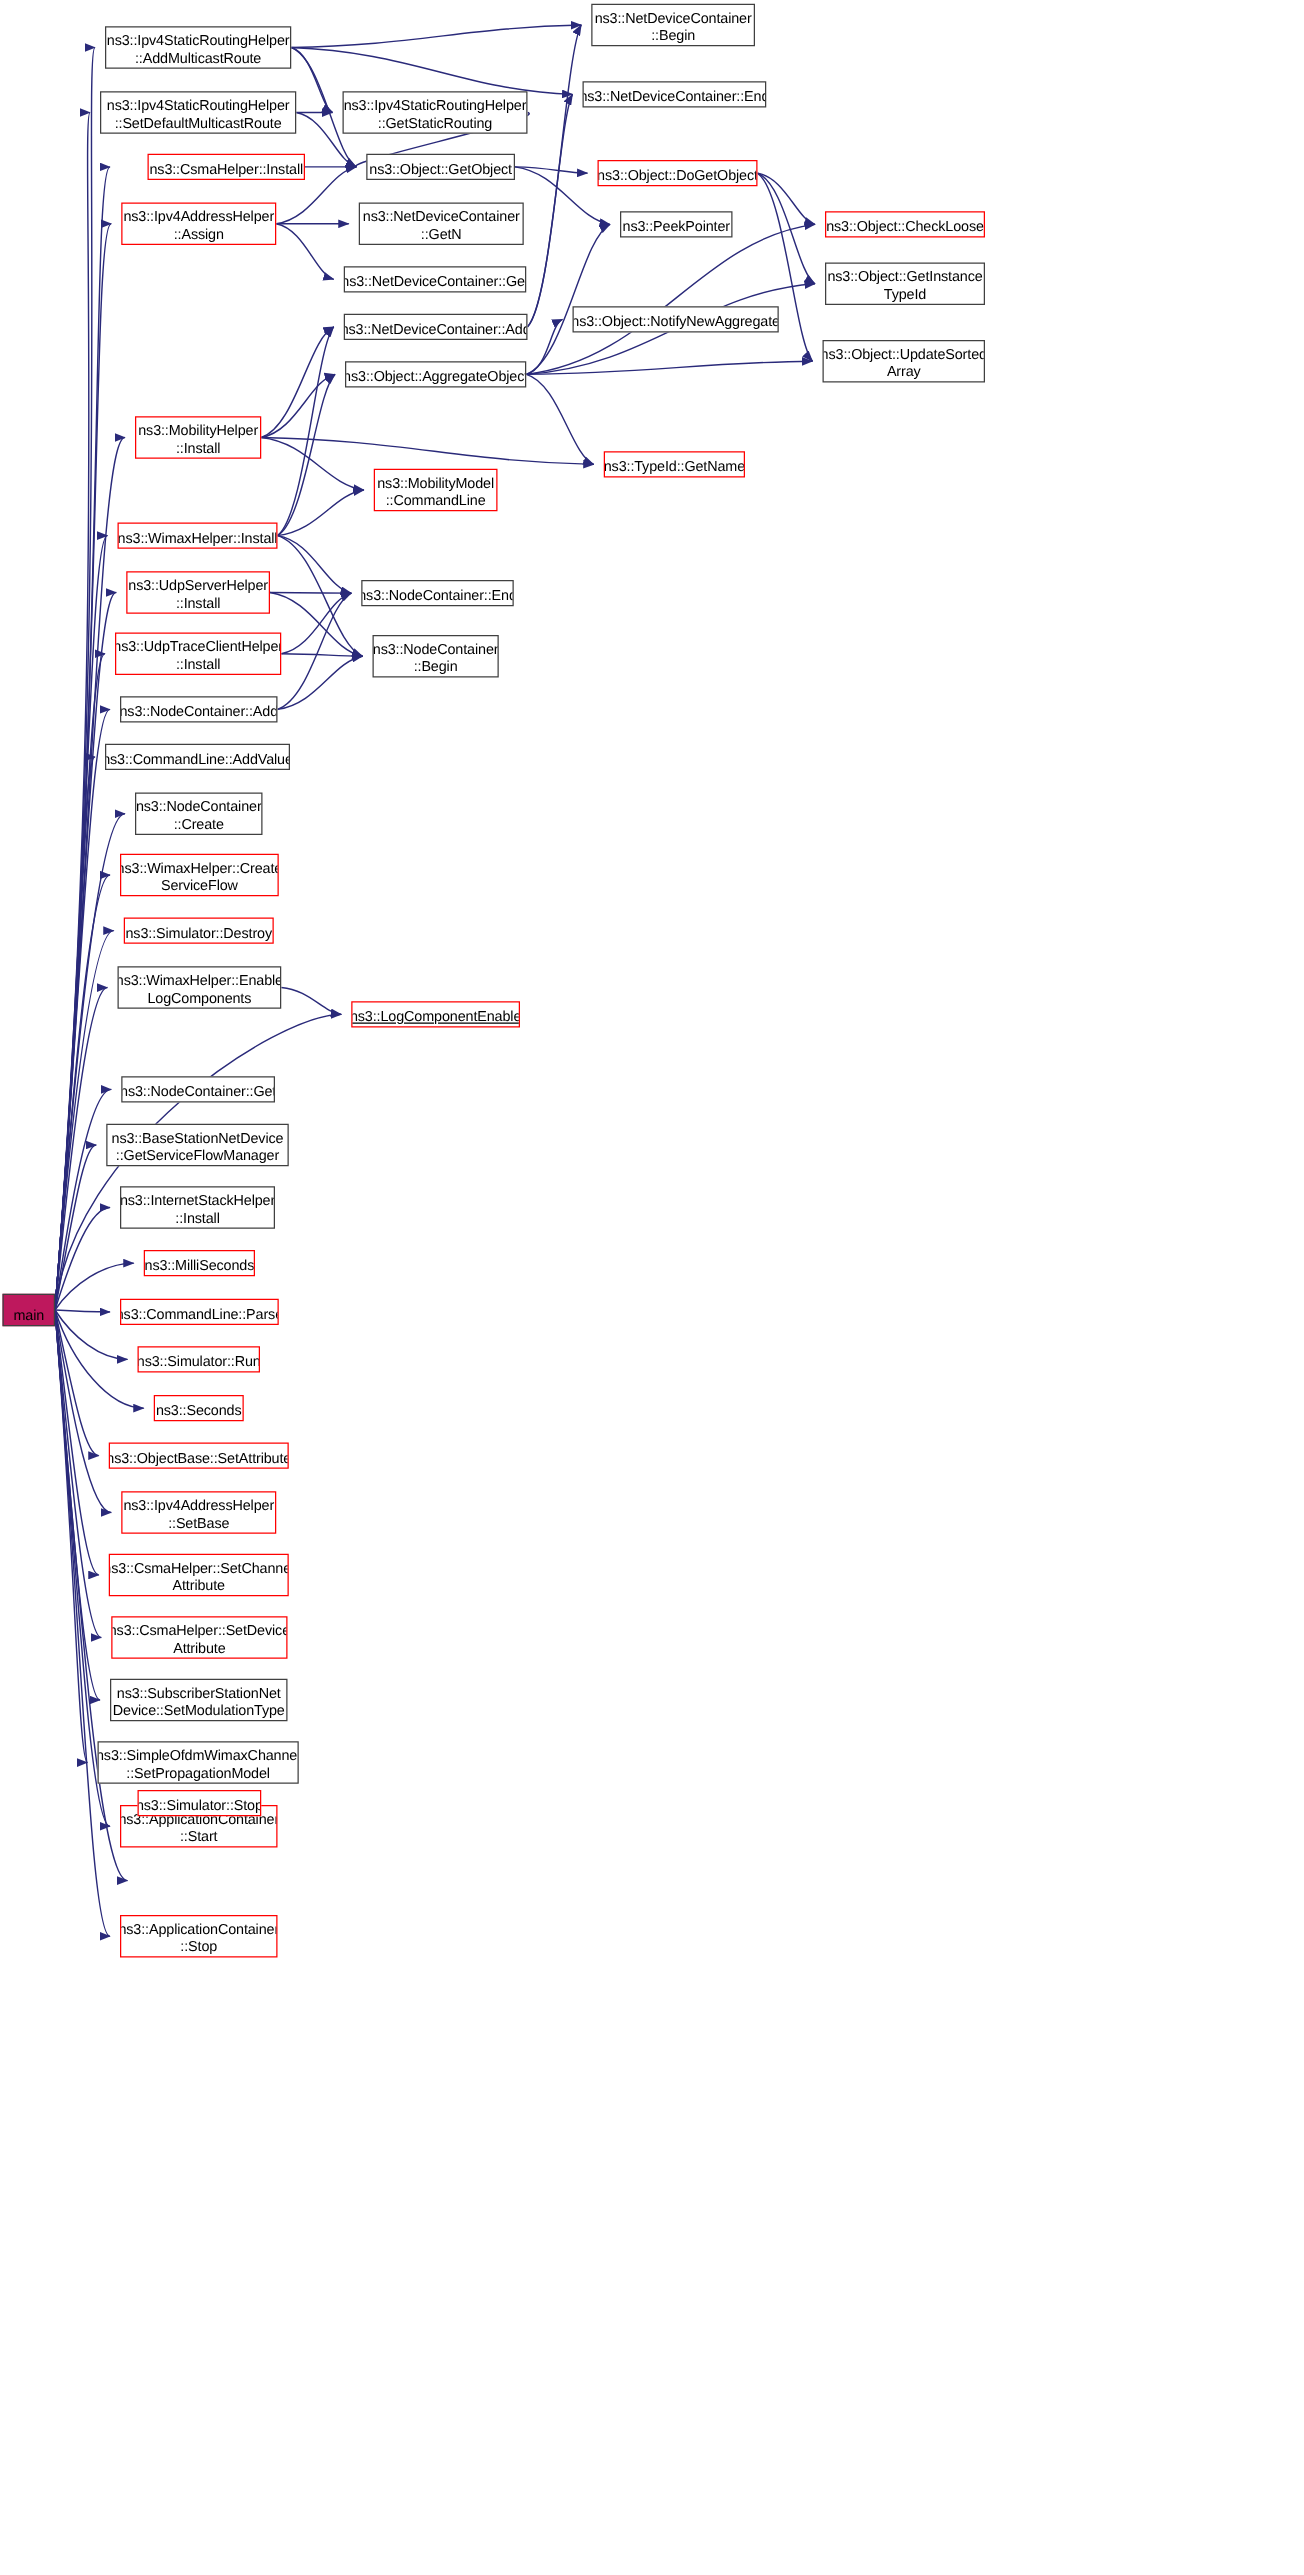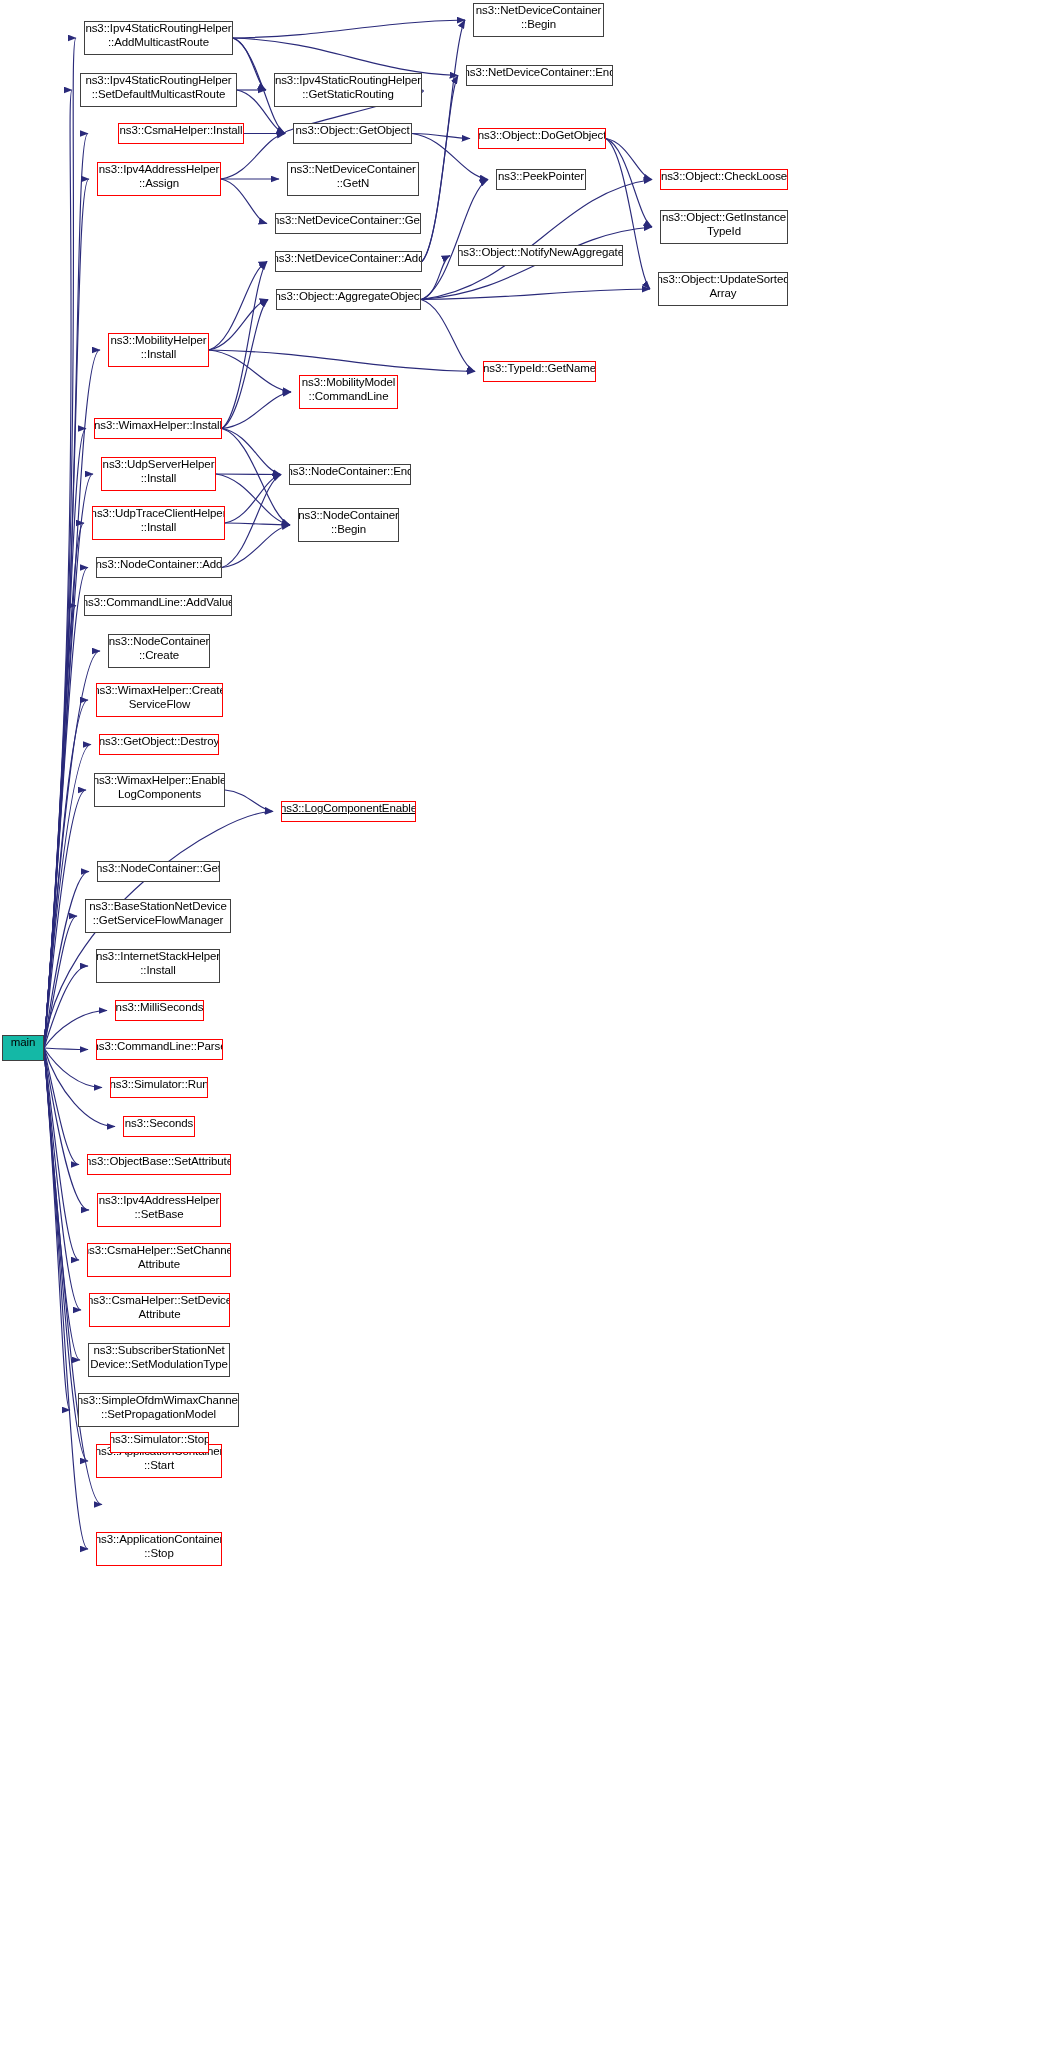--- a/index.html
+++ b/index.html
@@ -1,24 +1,24 @@
 <!DOCTYPE html>
 <html><head>
 <meta charset="utf-8">
 <style>
   html,body{margin:0;padding:0;background:#ffffff;}
   body{font-family:"Liberation Sans", sans-serif;}
   #graph{position:relative;width:1043px;height:2060px;background:#fff;overflow:hidden;}
   #edges{position:absolute;left:0;top:0;width:1043px;height:2060px;}
-  .node{position:absolute;box-sizing:border-box;display:flex;align-items:flex-start;
+  .node{position:absolute;box-sizing:border-box;display:flex;align-items:flex-end;
         justify-content:center;text-align:center;background:#ffffff;
         border:1px solid #404040;color:#000000;font-size:11.5px;line-height:13.5px;
         letter-spacing:-0.1px;white-space:pre-line;overflow:hidden;}
   .node.red{border-color:#ff0000;}
-  .node.root{background:#14b8a6;border-color:#404040;}
+  .node.root{background:#be185d;border-color:#404040;}
   .node span{display:block;padding:0 2px;}
 </style>
 </head>
 <body>
 
 <div id="graph">
   <svg id="edges" viewBox="0 0 1043 2060">
     <defs>
       <marker id="ah" markerWidth="9" markerHeight="7" refX="8.4" refY="3.5" orient="auto" markerUnits="userSpaceOnUse">
         <path d="M0,0 L9,3.5 L0,7 z" fill="#2a2a7a"></path>
@@ -113,21 +113,21 @@
       <div class="node red" style="left: 101px; top: 457px; width: 115px; height: 34px;"><span>ns3::UdpServerHelper
 ::Install</span></div>
       <div class="node red" style="left: 92px; top: 506px; width: 133px; height: 34px;"><span>ns3::UdpTraceClientHelper
 ::Install</span></div>
       <div class="node" style="left: 96px; top: 557px; width: 126px; height: 21px;"><span>ns3::NodeContainer::Add</span></div>
       <div class="node" style="left: 84px; top: 595px; width: 148px; height: 21px;"><span>ns3::CommandLine::AddValue</span></div>
       <div class="node" style="left: 108px; top: 634px; width: 102px; height: 34px;"><span>ns3::NodeContainer
 ::Create</span></div>
       <div class="node red" style="left: 96px; top: 683px; width: 127px; height: 34px;"><span>ns3::WimaxHelper::Create
 ServiceFlow</span></div>
-      <div class="node red" style="left: 99px; top: 734px; width: 120px; height: 21px;"><span>ns3::GetObject::Destroy</span></div>
+      <div class="node red" style="left: 99px; top: 734px; width: 120px; height: 21px;"><span>ns3::Simulator::Destroy</span></div>
       <div class="node" style="left: 94px; top: 773px; width: 131px; height: 34px;"><span>ns3::WimaxHelper::Enable
 LogComponents</span></div>
       <div class="node" style="left: 97px; top: 861px; width: 123px; height: 21px;"><span>ns3::NodeContainer::Get</span></div>
       <div class="node" style="left: 85px; top: 899px; width: 146px; height: 34px;"><span>ns3::BaseStationNetDevice
 ::GetServiceFlowManager</span></div>
       <div class="node" style="left: 96px; top: 949px; width: 124px; height: 34px;"><span>ns3::InternetStackHelper
 ::Install</span></div>
       <div class="node red" style="left: 115px; top: 1000px; width: 89px; height: 21px;"><span>ns3::MilliSeconds</span></div>
       <div class="node red" style="left: 96px; top: 1039px; width: 127px; height: 21px;"><span>ns3::CommandLine::Parse</span></div>
       <div class="node red" style="left: 110px; top: 1077px; width: 98px; height: 21px;"><span>ns3::Simulator::Run</span></div>

